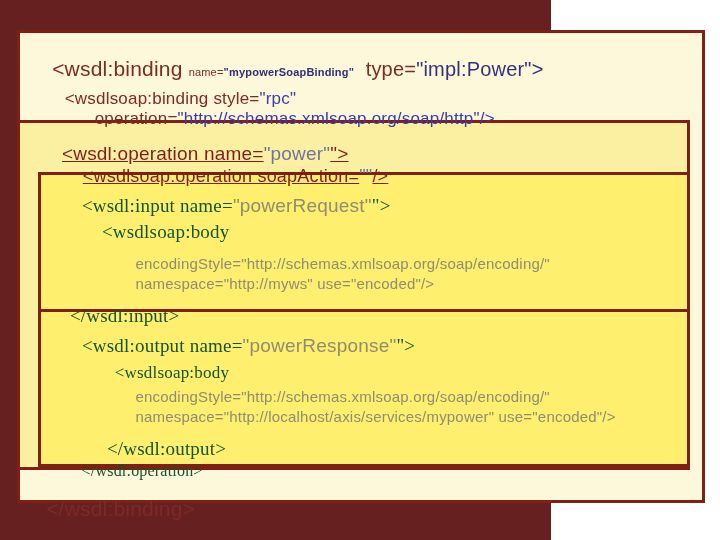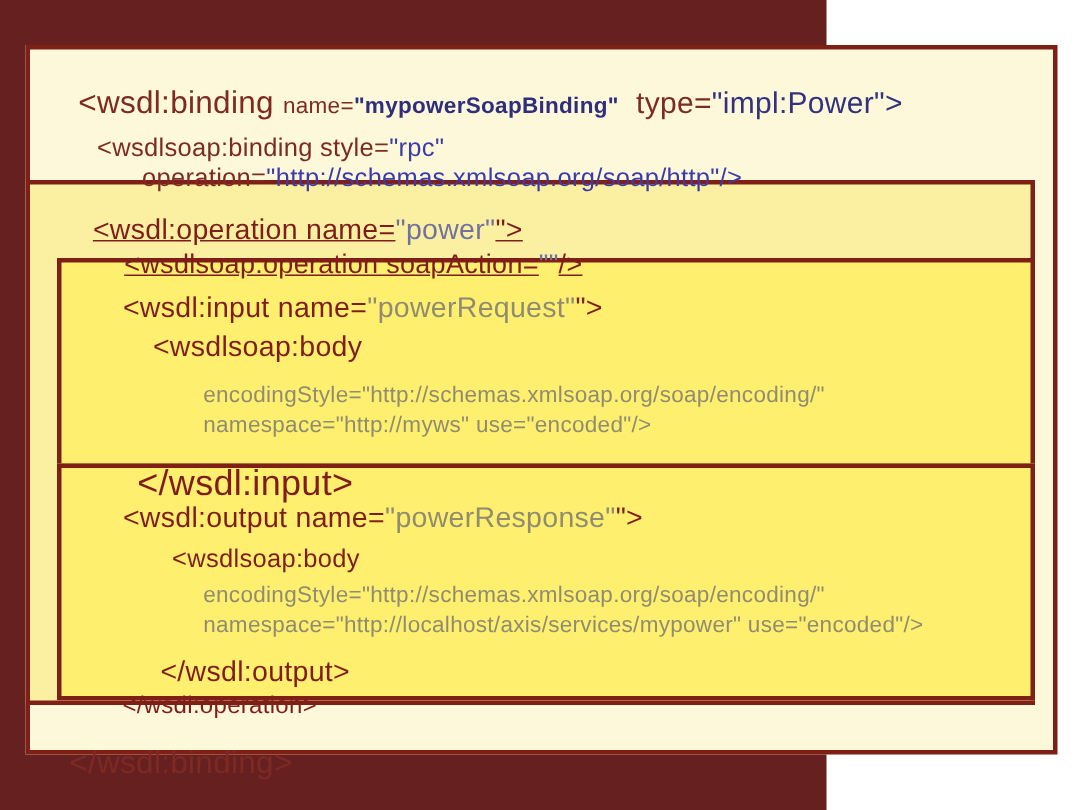--- a/index.html
+++ b/index.html
@@ -23,35 +23,35 @@
   .box-input{left:38px;top:172px;width:652px;height:140px;background:#ffef6e;z-index:3;}
   .box-output{left:38px;top:309px;width:652px;height:158px;background:#ffef6e;z-index:3;}
   .line{position:absolute;z-index:5;white-space:pre;line-height:1;letter-spacing:0.2px;}
   
   .red{color:#7d2a24;text-align:right;}
   .navy-dark{color:#2e2e7c;font-weight:bold;}
   .navy{color:#3b3bac;}
   .navy-plain{color:#32327e;}
   .brown{color:#7f1d1d;text-decoration:underline;}
   .slate{color:#7272a0;}
-  .olive{color:#7f1d1d;}
+  .olive{color:#14532d;font-family:Liberation Serif, serif;}
   .gray-olive{color:#8f8c72;}
   
   .l1 {left:28px; top:37px; font-size:21px;}
-  .l1 .sm{font-size:15px;}
+  .l1 .sm{font-size:11px;}
   .l1 .md{font-size:20px;}
   .l2 {left:45px; top:73px; font-size:17px;}
   .l3 {left:75px; top:93px; font-size:17px;}
   .l4 {left:40px; top:125px; font-size:19px;}
   .l5 {left:62px; top:149px; font-size:18px;}
   .l6 {left:60px; top:177px; font-size:19px;}
   .l7 {left:80px; top:203px; font-size:19px;}
   .l8 {left:118px;top:241px; font-size:15px;}
   .l9 {left:118px;top:261px; font-size:15px;}
-  .l10{left:64px; top:287px; font-size:24px;}
+  .l10{left:48px; top:287px; font-size:19px;}
   .l11{left:60px; top:317px; font-size:19px;}
   .l12{left:95px; top:347px; font-size:17px;}
   .l13{left:118px;top:374px; font-size:15px;}
   .l14{left:118px;top:394px; font-size:15px;}
   .l15{left:85px; top:420px; font-size:19px;}
   .l16{left:63px; top:447px; font-size:16px;}
   .l17{left:22px; top:477px; font-size:21px;}
 </style>
 </head>
 <body>

